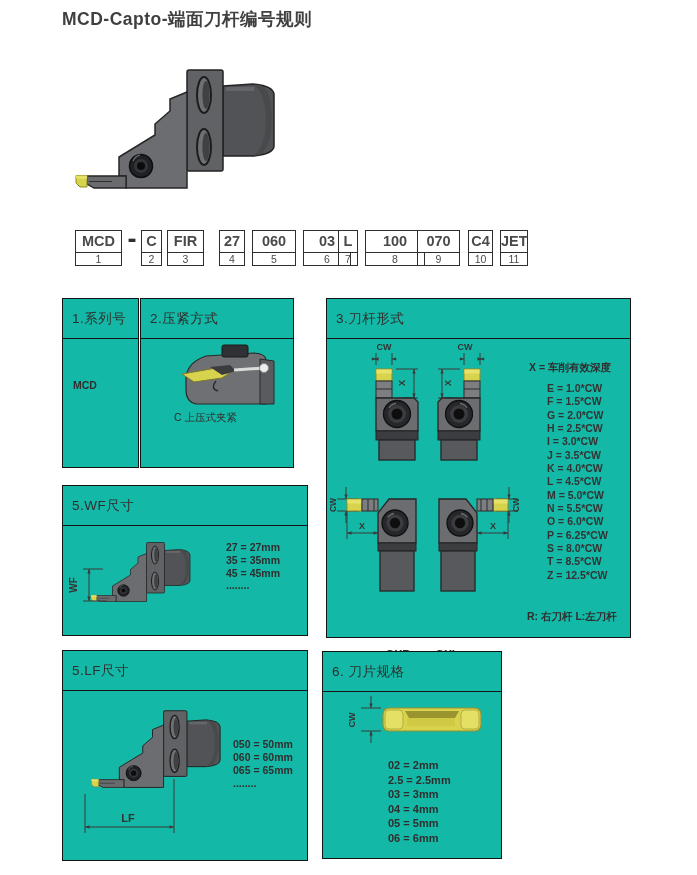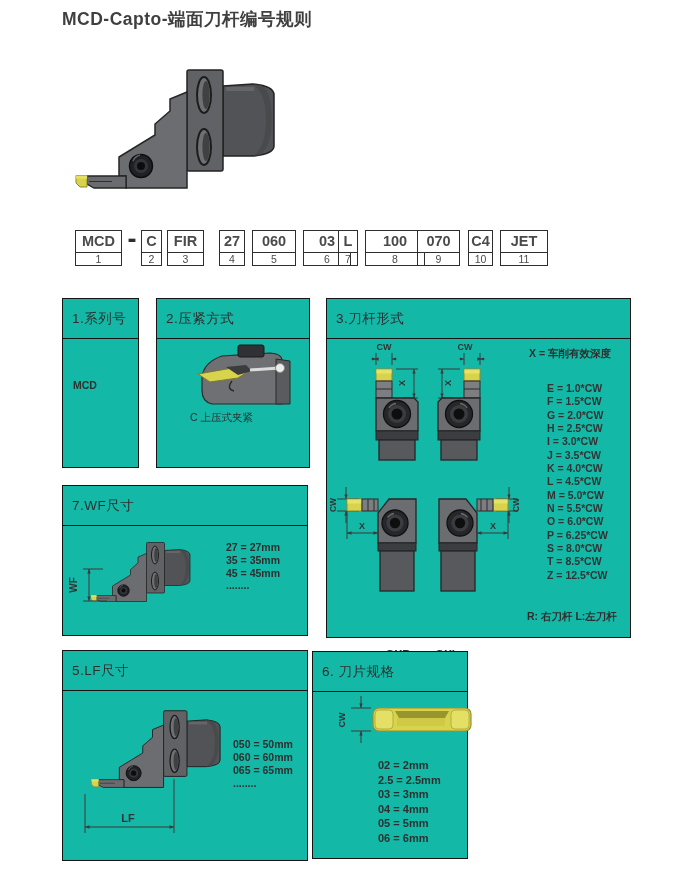--- a/index.html
+++ b/index.html
@@ -17,21 +17,21 @@
   .codebox .num{border:1.4px solid #2e2e2e;border-top:none;height:12px;line-height:12px;font-size:10.5px;color:#4a4a4a;}
   .code-dash{position:absolute;top:224px;width:18px;text-align:center;font-size:27px;font-weight:900;color:#2e2e2e;line-height:30px;}
 
   
   .section{position:absolute;border:1.3px solid #141414;background:#14b8a6;box-sizing:border-box;}
   .section .hdr{height:39px;border-bottom:1.3px solid #141414;display:flex;align-items:center;padding-left:9px;font-size:13.5px;color:#2e2e2e;letter-spacing:.5px;}
   .val{font-size:10.5px;font-weight:bold;color:#2f2f2f;}
   .caption{font-size:10.5px;color:#2f2f2f;}
   .vals{font-size:10.5px;font-weight:600;color:#2e2e2e;line-height:12.8px;white-space:nowrap;}
   .vals6{font-size:11px;font-weight:600;color:#2e2e2e;line-height:14.6px;white-space:nowrap;}
-  .x-note{font-size:10.5px;font-weight:bold;color:#2e2e2e;white-space:nowrap;}
+  .x-note{font-size:10.5px;font-weight:bold;color:#2e2e2e;white-space:nowrap;margin-top:14px;}
   .depth-list{font-size:10.5px;font-weight:600;color:#333;line-height:13.35px;white-space:nowrap;}
   .rl-note{font-size:10.5px;font-weight:600;color:#2e2e2e;white-space:nowrap;}
   .tool-label{position:absolute;width:80px;text-align:center;font-size:11.5px;font-weight:600;color:#2e2e2e;margin-top:48px;}
   .tool-label .u{text-decoration:underline;text-underline-offset:2px;}
 
   svg text{fill:#333;font-family:"Liberation Sans","DejaVu Sans",sans-serif;font-weight:600;}
   .dim{stroke:#3a3a3a;stroke-width:1;fill:none;}
   .dimf{fill:#3a3a3a;stroke:none;}
 </style>
 </head>
@@ -156,31 +156,31 @@
   <div class="num">8</div>
 </div>
 <div class="codebox" style="left:417px;width:43px">
   <div class="code">070</div>
   <div class="num">9</div>
 </div>
 <div class="codebox" style="left:468px;width:25px">
   <div class="code">C4</div>
   <div class="num">10</div>
 </div>
-<div class="codebox" style="left:500px;width:48px">
+<div class="codebox" style="left:500px;width:28px">
   <div class="code">JET</div>
   <div class="num">11</div>
 </div>
 
 <div class="section" style="left:62px;top:298px;width:77px;height:170px">
   <div class="hdr">1.系列号</div>
   <div class="abs val" style="left:10px;top:80px">MCD</div>
 </div>
 
-<div class="section" style="left:156px;top:298px;width:154px;height:170px">
+<div class="section" style="left:140px;top:298px;width:154px;height:170px">
   <div class="hdr">2.压紧方式</div>
   <svg class="abs" style="left:31px;top:45px" width="115" height="62" viewBox="0 0 115 62">
     <path d="M14,33 Q16,18 34,12 L82,9 Q94,10 94,16 L94,60 L24,60 Q14,58 14,46 Z" fill="#6e7073" stroke="#2a2a2a" stroke-width="1.2"></path>
     <rect x="50" y="1" width="26" height="12" rx="2" fill="#2f3134" stroke="#1a1a1a" stroke-width="1"></rect>
     <path d="M88,15 L102,17 L102,60 L88,60 Z" fill="#595b5e" stroke="#2a2a2a" stroke-width="1"></path>
     <polygon points="10,30 50,23 62,26 50,34 22,38" fill="#d8d34d" stroke="#7d7830" stroke-width="1"></polygon>
     <polygon points="38,23 58,21 64,27 50,31" fill="#3a3c3e"></polygon>
     <line x1="62" y1="26" x2="92" y2="24" stroke="#dcdcdc" stroke-width="3"></line>
     <circle cx="92" cy="24" r="4.5" fill="#ececec" stroke="#8a8a8a" stroke-width="1"></circle>
     <path d="M44,37 q-6,8 2,10" stroke="#2a2a2a" stroke-width="1.4" fill="none"></path>
@@ -234,21 +234,21 @@
     <div>O = 6.0*CW</div>
     <div>P = 6.25*CW</div>
     <div>S = 8.0*CW</div>
     <div>T = 8.5*CW</div>
     <div>Z = 12.5*CW</div>
   </div>
   <div class="abs rl-note" style="left:200px;top:311px">R: 右刀杆  L:左刀杆</div>
 </div>
 
 <div class="section" style="left:62px;top:485px;width:246px;height:151px">
-  <div class="hdr">7.WF尺寸</div>
+  <div class="hdr">5.WF尺寸</div>
   <svg class="abs" style="left:6px;top:28px" width="240" height="118" viewBox="0 0 240 118">
     <use href="#side-tool" transform="translate(14,21) scale(0.5)"></use>
     <line x1="14" y1="55" x2="34" y2="55" class="dim"></line>
     <line x1="14" y1="87" x2="38" y2="87" class="dim"></line>
     <line x1="20" y1="55" x2="20" y2="87" class="dim"></line>
     <polygon points="20,55 18.3,59.5 21.7,59.5" class="dimf"></polygon>
     <polygon points="20,87 18.3,82.5 21.7,82.5" class="dimf"></polygon>
     <text x="8" y="71" text-anchor="middle" font-size="10" transform="rotate(-90 8 71)">WF</text>
   </svg>
   <div class="abs vals" style="left:163px;top:55px">
@@ -271,21 +271,21 @@
     <text x="59" y="131" text-anchor="middle" font-size="11">LF</text>
   </svg>
   <div class="abs vals" style="left:170px;top:87px;line-height:13px">
     <div>050 = 50mm</div>
     <div>060 = 60mm</div>
     <div>065 = 65mm</div>
     <div>........</div>
   </div>
 </div>
 
-<div class="section" style="left:312px;top:651px;width:156px;height:208px">
+<div class="section" style="left:322px;top:651px;width:180px;height:208px">
   <div class="hdr">6. 刀片规格</div>
   <svg class="abs" style="left:26px;top:43px" width="150" height="52" viewBox="0 0 150 52">
     <text x="6" y="25" text-anchor="middle" font-size="9" transform="rotate(-90 6 25)">CW</text>
     <line x1="12" y1="13" x2="32" y2="13" class="dim"></line>
     <line x1="12" y1="36" x2="32" y2="36" class="dim"></line>
     <line x1="22" y1="1" x2="22" y2="13" class="dim"></line>
     <polygon points="22,13 20.3,8.5 23.7,8.5" class="dimf"></polygon>
     <line x1="22" y1="48" x2="22" y2="36" class="dim"></line>
     <polygon points="22,36 20.3,40.5 23.7,40.5" class="dimf"></polygon>
     <rect x="34" y="13" width="98" height="23" rx="6" fill="#d8d34d" stroke="#96912f" stroke-width="1.2"></rect>

